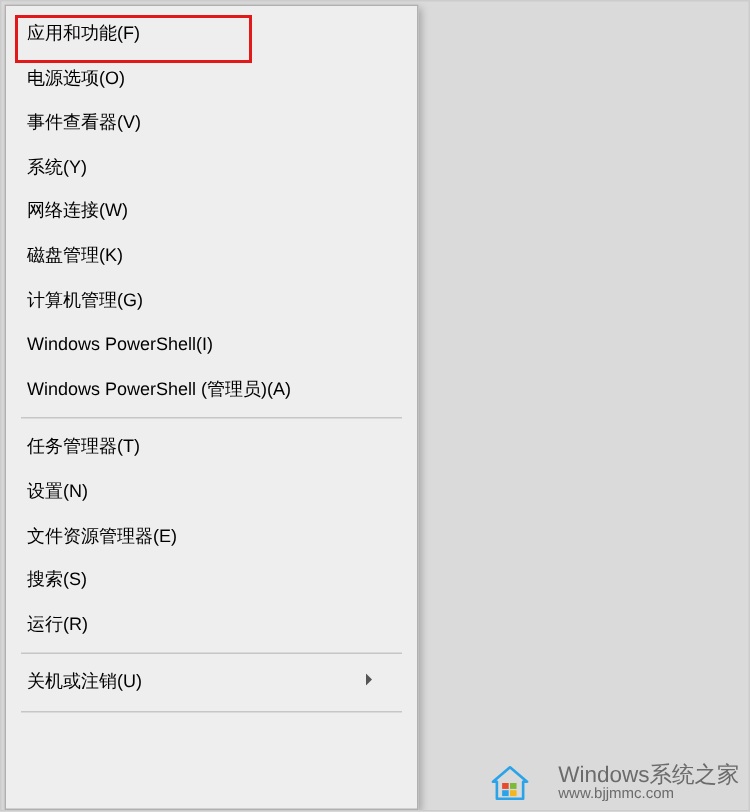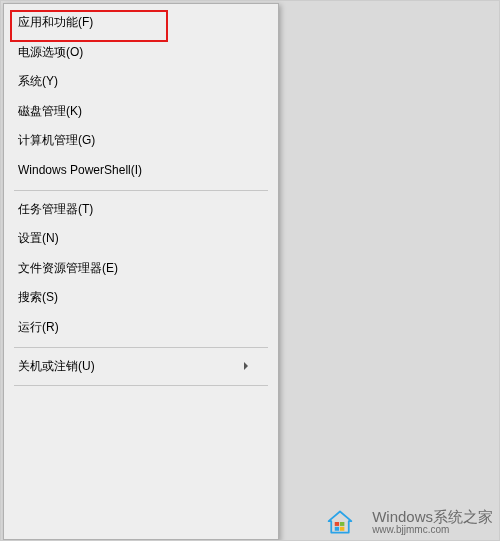--- a/index.html
+++ b/index.html
@@ -89,30 +89,39 @@
 
 <div class="context-menu">
 
   <div class="menu-item">
     <span>应用和功能(F)</span>
   </div>
   <div class="menu-item">
     <span>电源选项(O)</span>
   </div>
   <div class="menu-item">
+    <span>事件查看器(V)</span>
+  </div>
+  <div class="menu-item">
     <span>系统(Y)</span>
+  </div>
+  <div class="menu-item">
+    <span>网络连接(W)</span>
   </div>
   <div class="menu-item">
     <span>磁盘管理(K)</span>
   </div>
   <div class="menu-item">
     <span>计算机管理(G)</span>
   </div>
   <div class="menu-item">
     <span>Windows PowerShell(I)</span>
+  </div>
+  <div class="menu-item">
+    <span>Windows PowerShell (管理员)(A)</span>
   </div>
 
   <div class="menu-sep"></div>
 
   <div class="menu-item">
     <span>任务管理器(T)</span>
   </div>
   <div class="menu-item">
     <span>设置(N)</span>
   </div>

